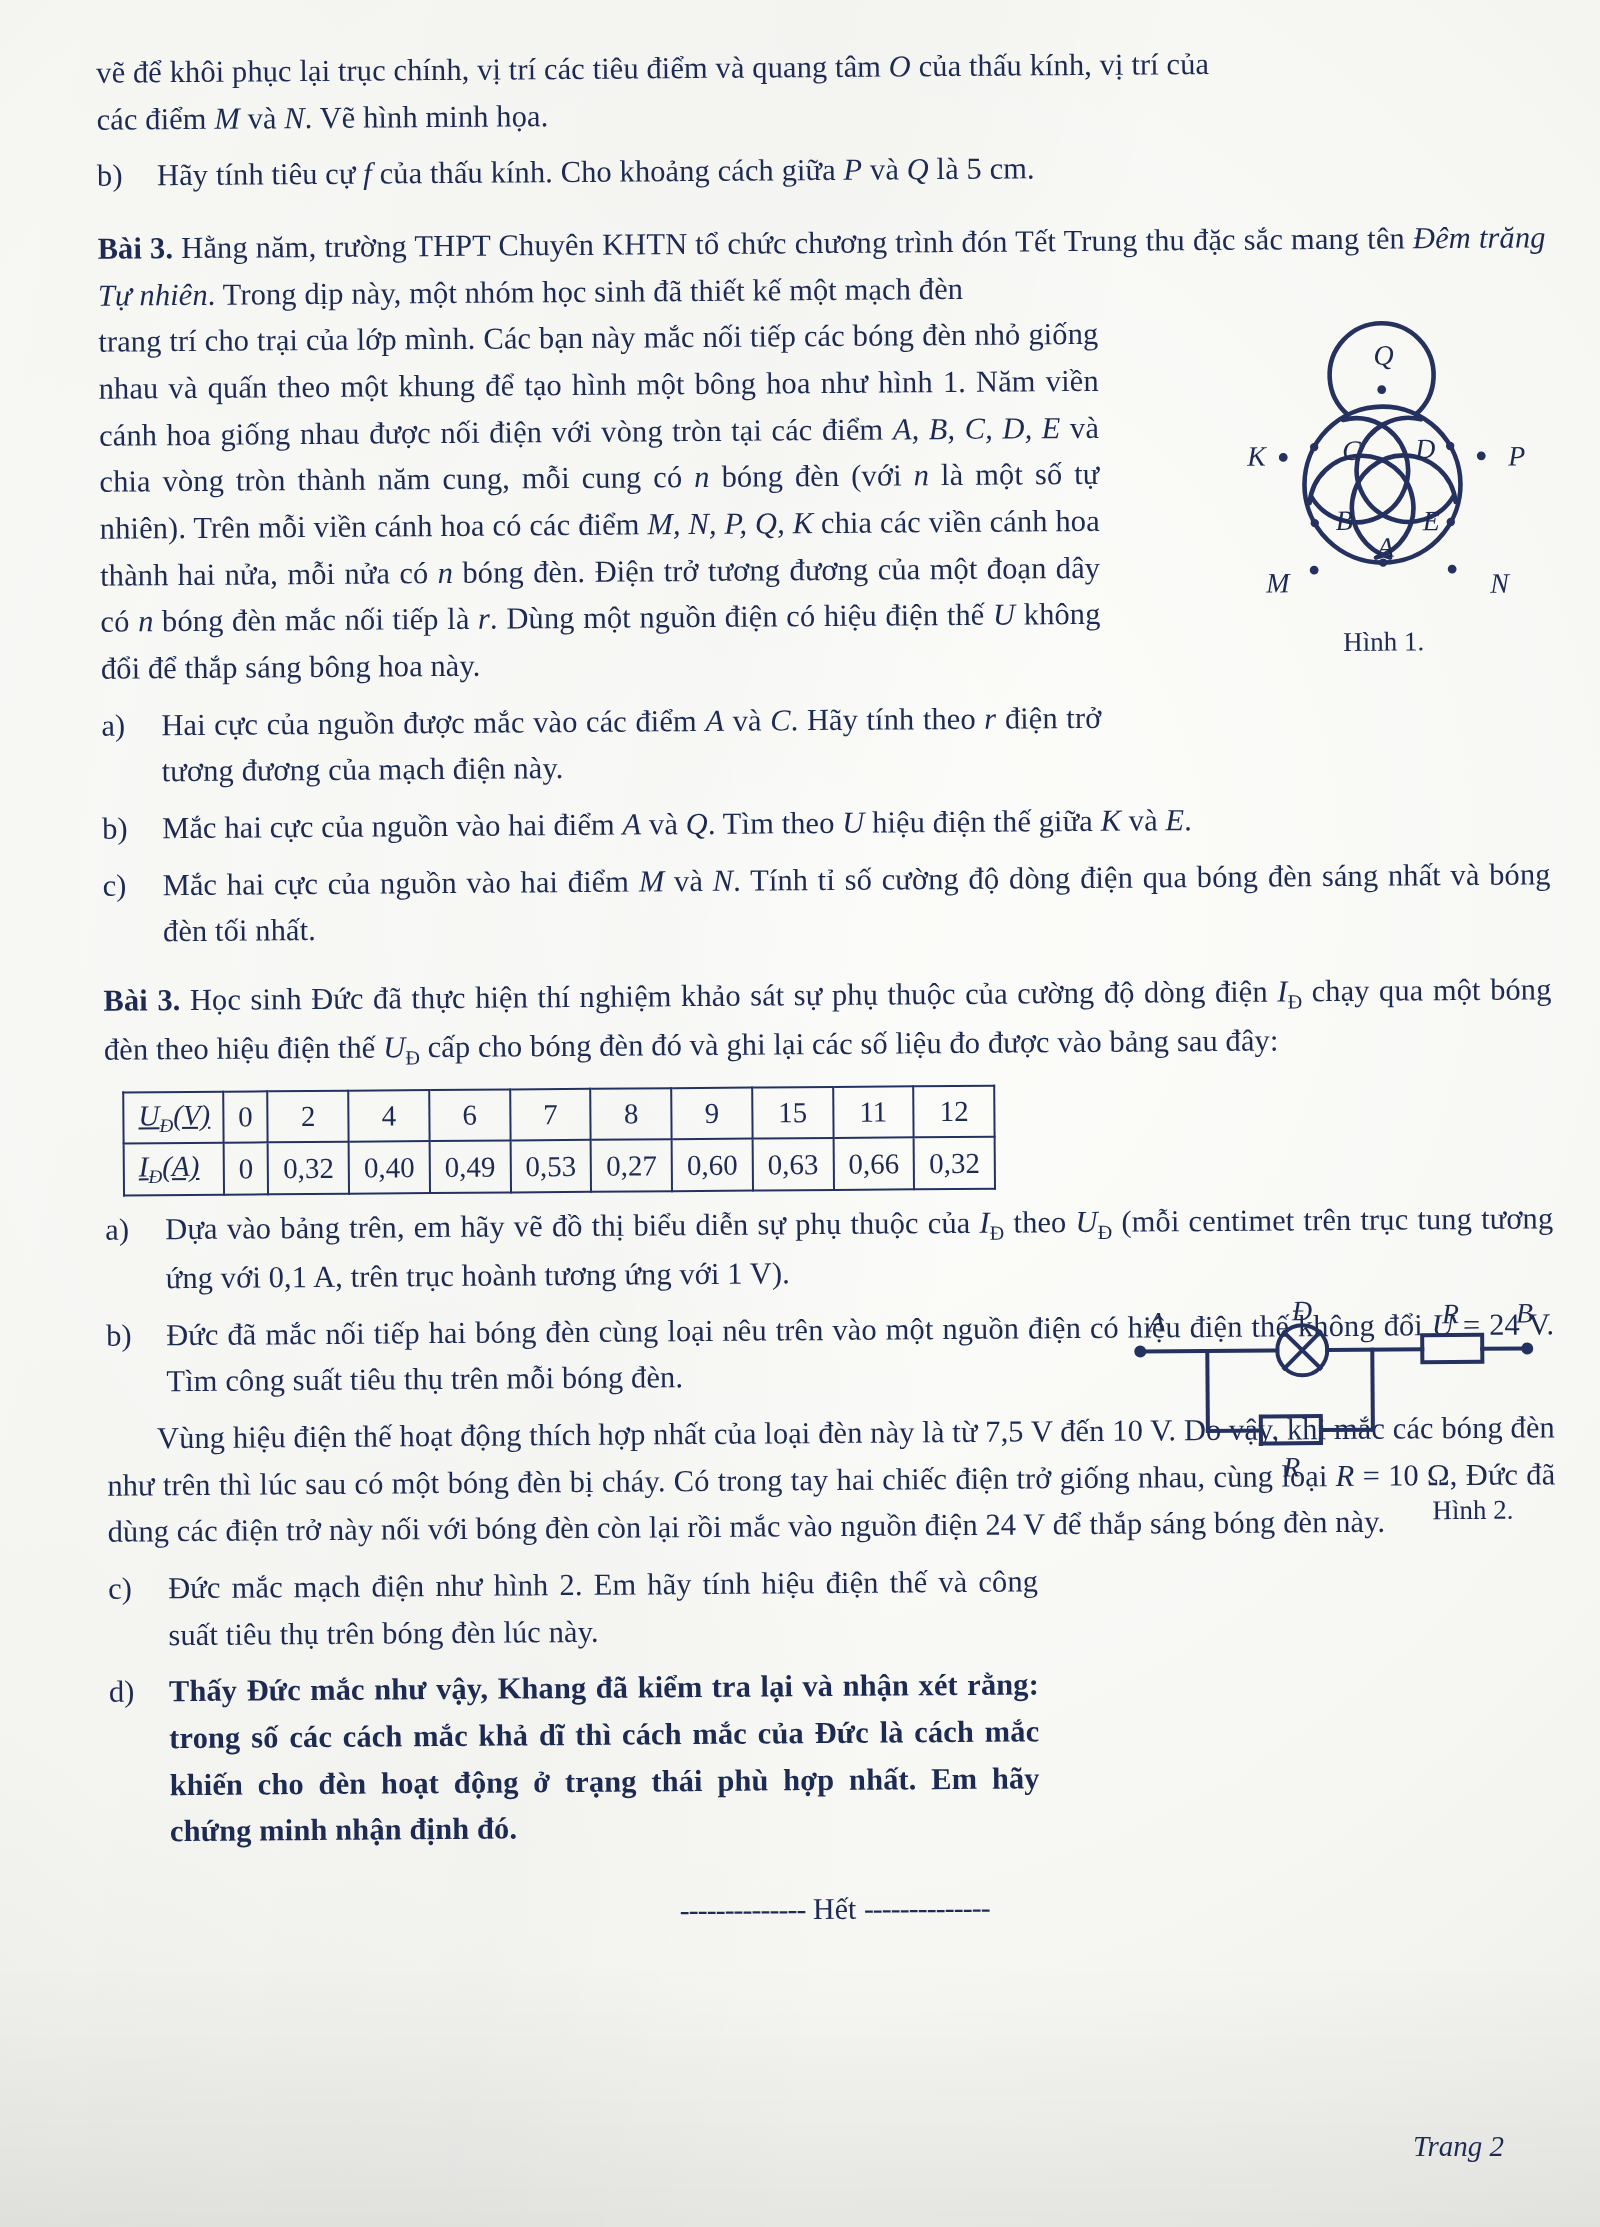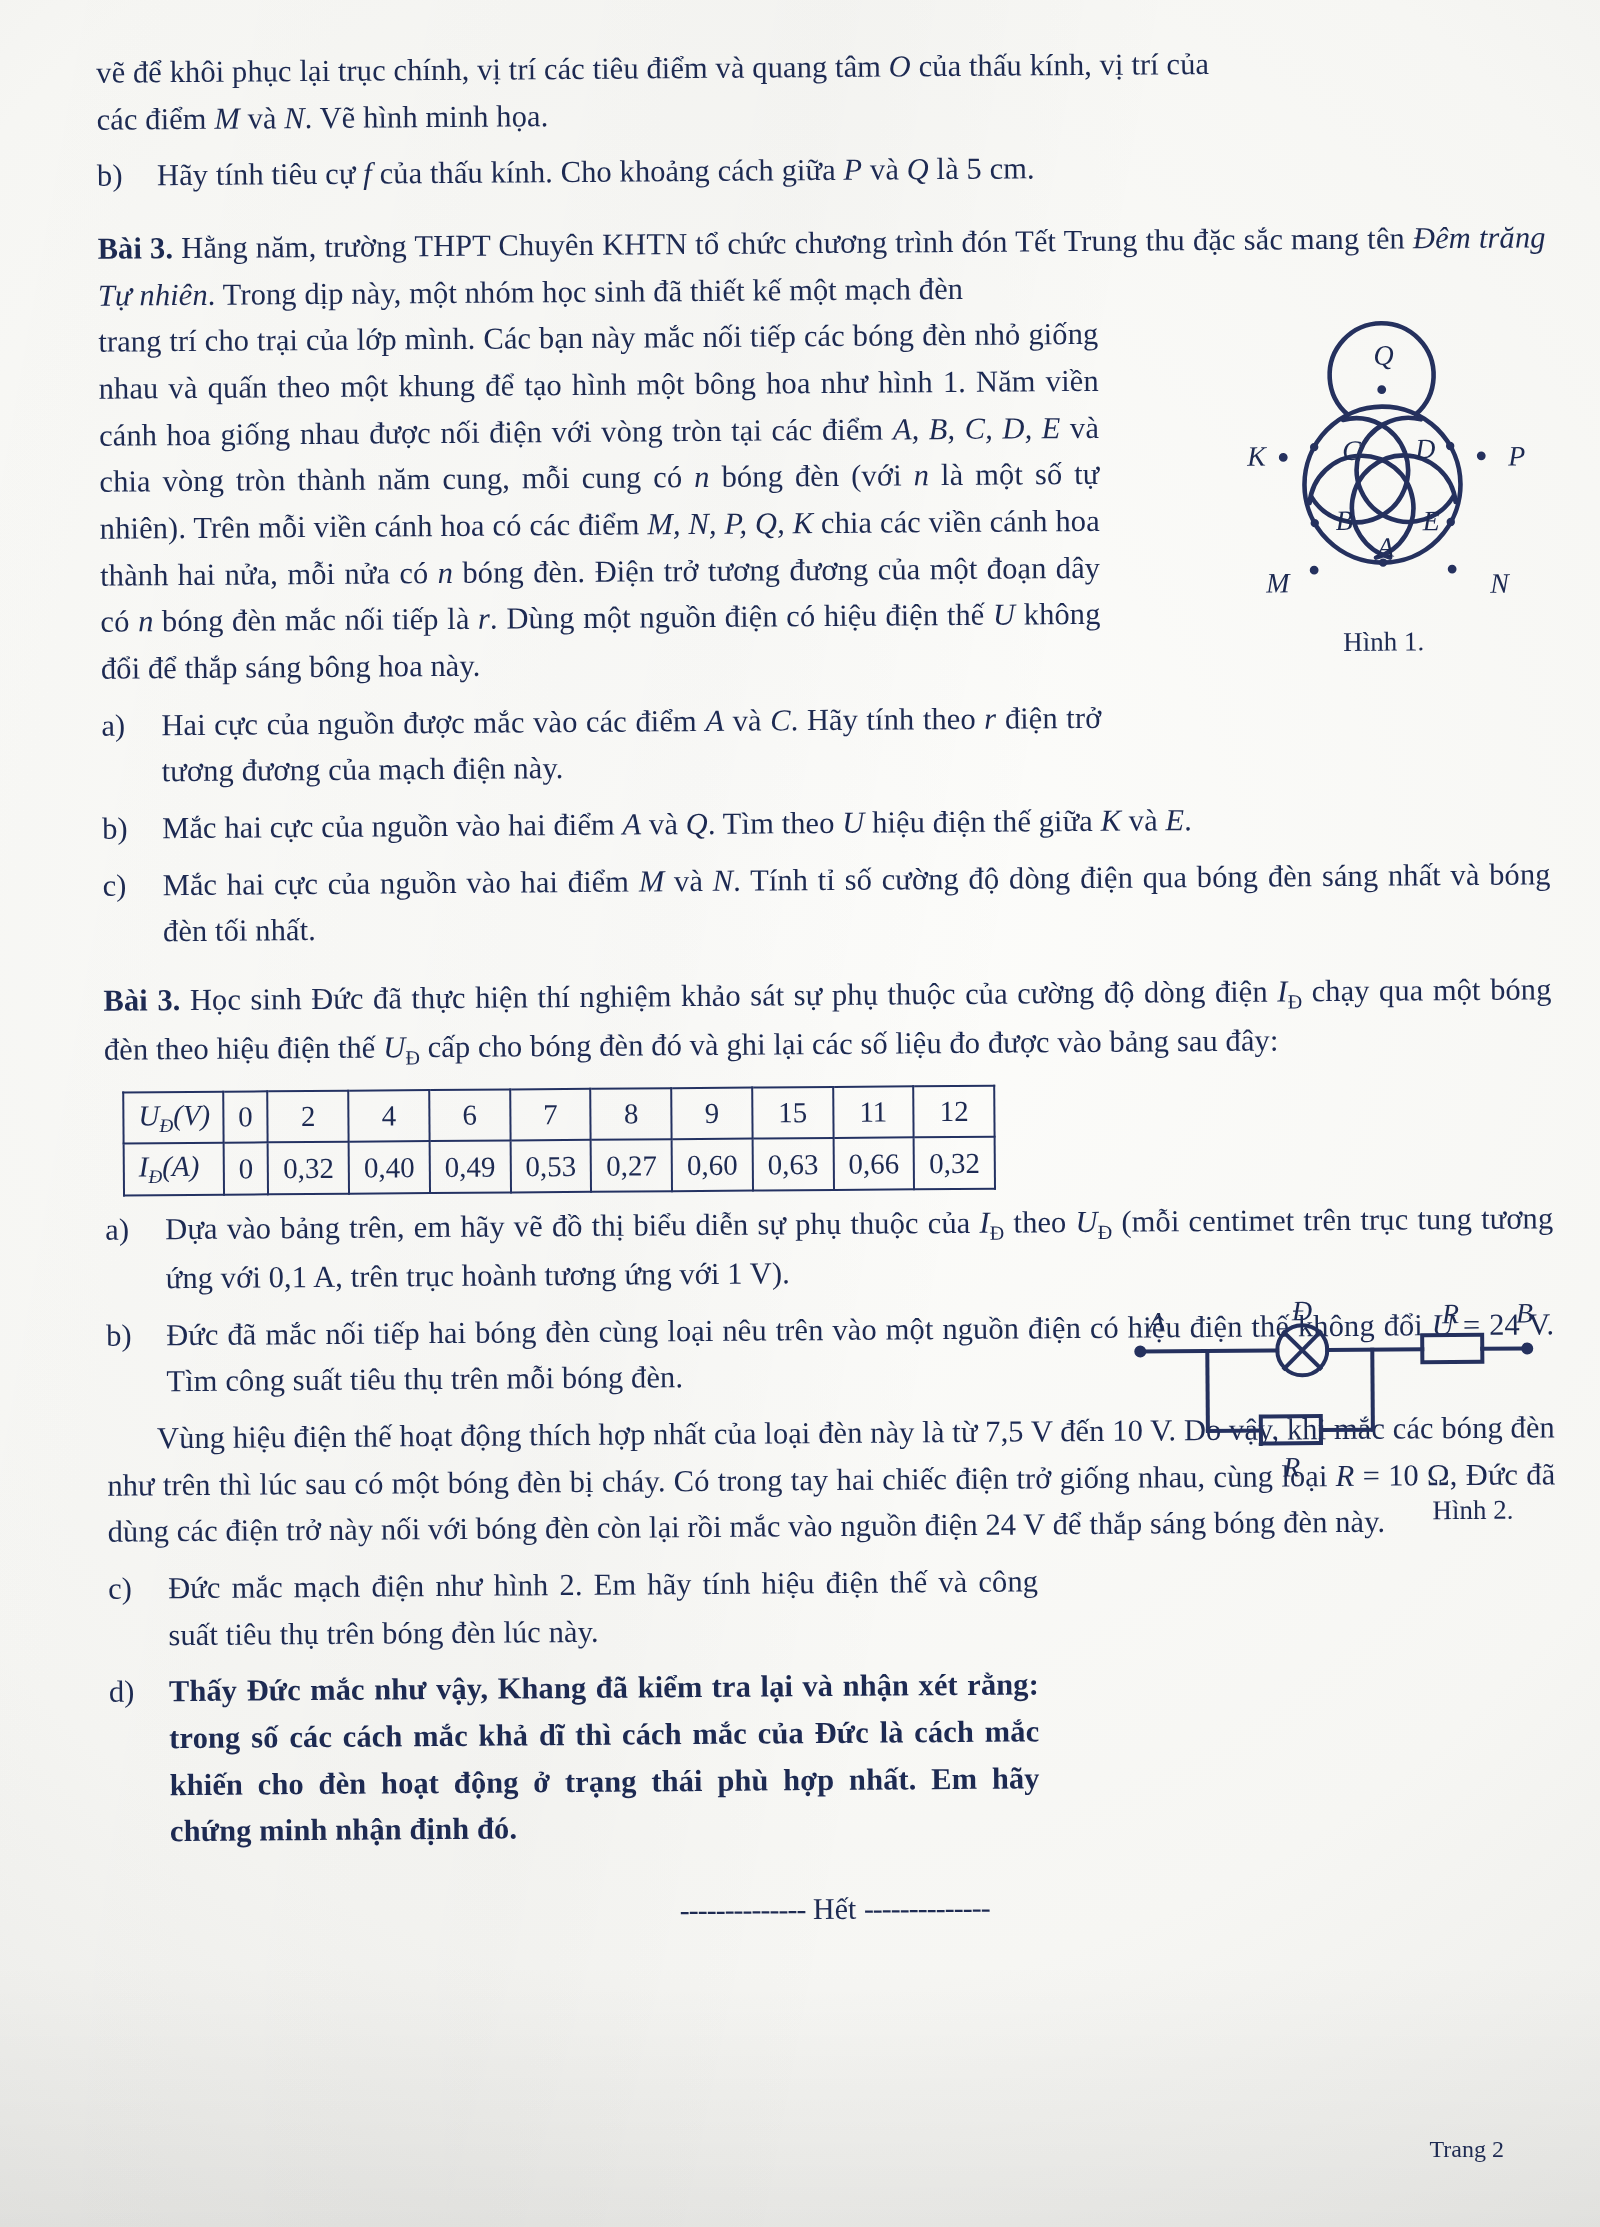--- a/index.html
+++ b/index.html
@@ -85,20 +85,21 @@
     padding: 6px 14px;
     text-align: center;
     font-weight: normal;
     white-space: nowrap;
     background: transparent;
   }
   table.data td.rowhead {
     text-align: left;
     padding: 6px 12px 6px 14px;
     font-style: italic;
+    text-decoration: underline;
   }
 
   
   .fig2 {
     position: absolute;
     right: 12px;
     top: 1258px;
     width: 420px;
     text-align: center;
   }
@@ -108,21 +109,22 @@
     text-align: center;
     font-size: 30px;
     margin-top: 42px;
     letter-spacing: 0px;
   }
   .dash { letter-spacing: -1px; }
   .pagenum {
     position: absolute;
     right: 96px;
     bottom: 64px;
-    font-size: 24px;
+    font-size: 29px;
+    font-style: italic;
   }
   .hang { text-indent: 50px; }
 </style>
 </head>
 <body>
 
 <div class="paper"></div>
 
 <div class="page">
 <div class="content tilt">

